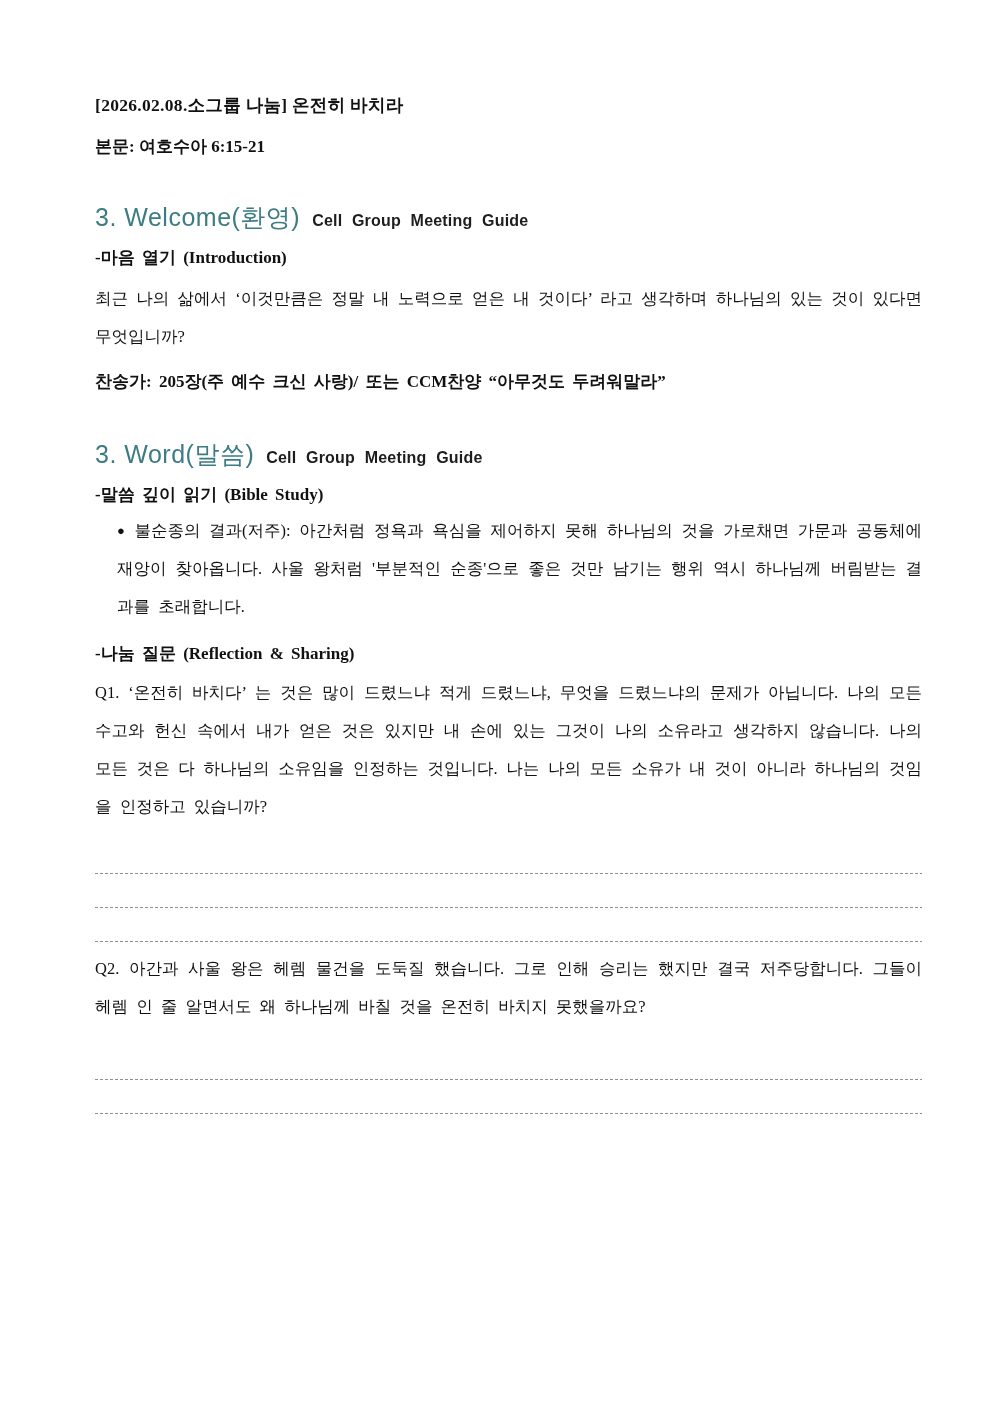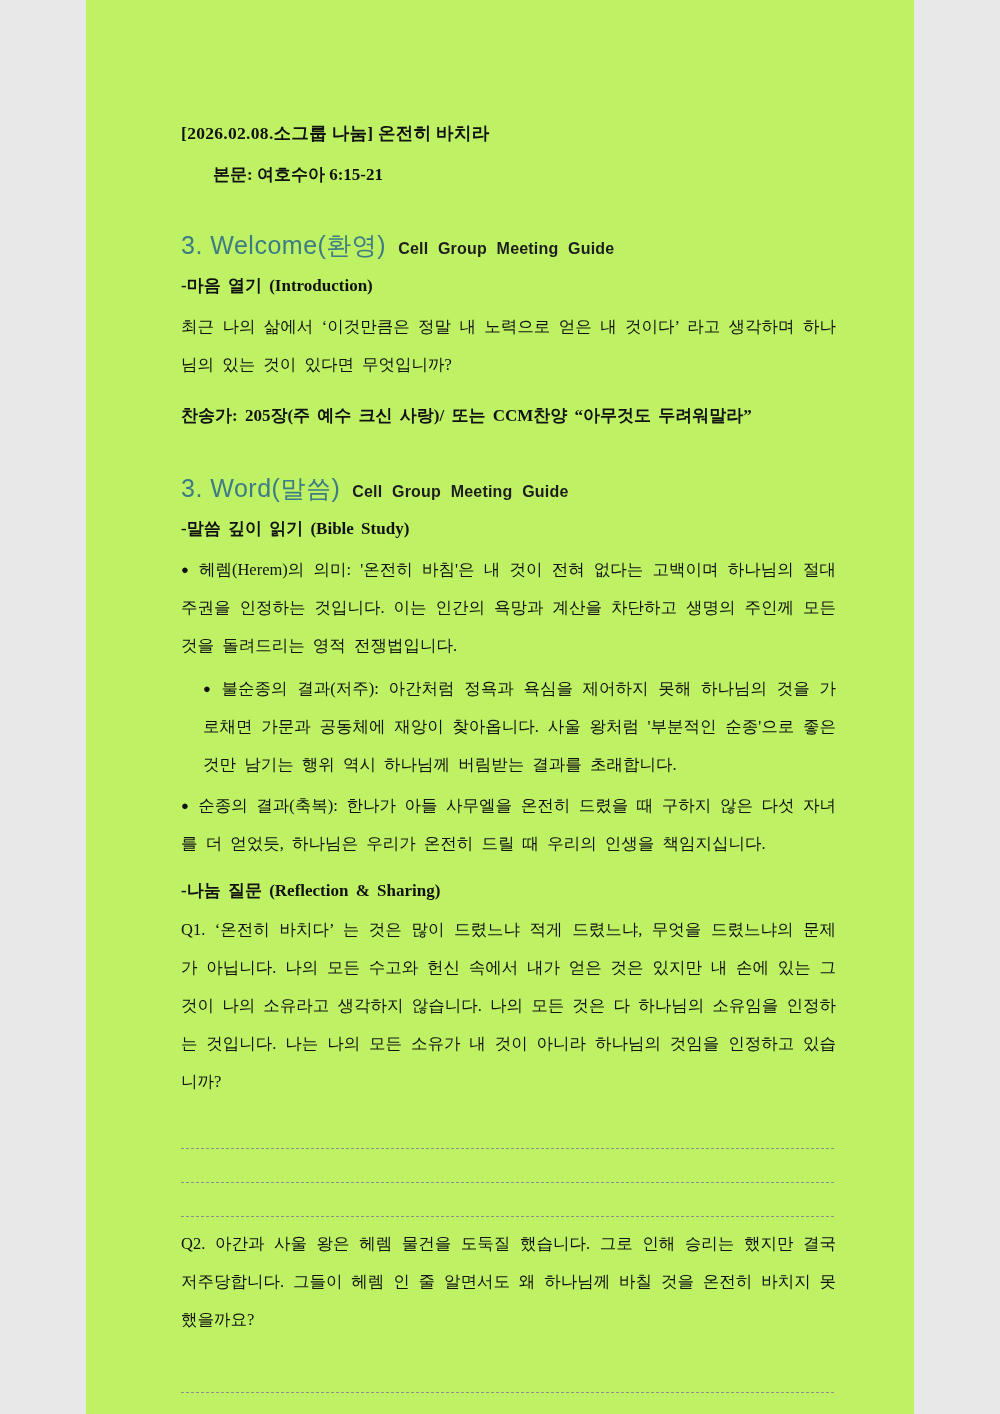--- a/index.html
+++ b/index.html
@@ -1,39 +1,38 @@
 <!DOCTYPE html>
 <html lang="ko"><head>
 <meta charset="utf-8">
 <style>
   * { margin: 0; padding: 0; box-sizing: border-box; }
   html, body { background: #e8e8e8; }
   .page {
     position: relative;
-    width: 828px;
+    width: 1000px;
     height: 1414px;
     margin: 0 auto;
-    background: #bef264;
+    background: #ffffff;
     color: #111;
     font-family: "Liberation Serif", "DejaVu Serif", serif;
-    padding: 120px 78px 40px 95px;
+    padding: 92px 78px 40px 95px;
     overflow: hidden;
   }
   .doc-title {
     font-size: 17.5px;
     font-weight: bold;
     line-height: 26px;
     letter-spacing: 0.3px;
   }
   .scripture {
     font-size: 17px;
     font-weight: bold;
     line-height: 26px;
     margin-top: 16px;
-    margin-left: 32px;
   }
   .section-heading {
     font-family: "Liberation Sans", "DejaVu Sans", sans-serif;
     font-weight: 400;
     font-size: 25px;
     line-height: 34px;
     color: #3d7c84;
     letter-spacing: 0.5px;
   }
   .section-heading .guide-suffix {
@@ -58,21 +57,21 @@
     font-size: 16.5px;
     line-height: 38px;
     text-align: justify;
     word-spacing: 4px;
     margin-top: 10px;
   }
   .hymn-line {
     font-size: 17px;
     font-weight: bold;
     line-height: 24px;
-    margin-top: 20px;
+    margin-top: 14px;
     word-spacing: 3px;
   }
   .bullet-para {
     font-size: 16.5px;
     line-height: 38px;
     text-align: justify;
     word-spacing: 4px;
   }
   .bullet-para.b1 { margin-top: 10px; }
   .bullet-para.b2 { margin-top: 5px; margin-left: 22px; }
@@ -120,28 +119,22 @@
   <div class="subheading">-마음 열기 (Introduction)</div>
   <div class="body-para">최근 나의 삶에서 ‘이것만큼은 정말 내 노력으로 얻은 내 것이다’ 라고 생각하며 하나님의 있는 것이 있다면 무엇입니까?</div>
 
   <div class="hymn-line">찬송가: 205장(주 예수 크신 사랑)/ 또는 CCM찬양 “아무것도 두려워말라”</div>
 
   <div class="section-heading sec3">
     <span>3. Word(말씀)</span><span class="guide-suffix">Cell Group Meeting Guide</span>
   </div>
   <div class="subheading">-말씀 깊이 읽기 (Bible Study)</div>
 
-  <div class="bullet-para b1">
-    <span class="bullet-glyph">●</span><span>헤렘(Herem)의 의미: '온전히 바침'은 내 것이 전혀 없다는 고백이며 하나님의 절대 주권을 인정하는 것입니다. 이는 인간의 욕망과 계산을 차단하고 생명의 주인께 모든 것을 돌려드리는 영적 전쟁법입니다.</span>
-  </div>
   <div class="bullet-para b2">
     <span class="bullet-glyph">●</span><span>불순종의 결과(저주): 아간처럼 정욕과 욕심을 제어하지 못해 하나님의 것을 가로채면 가문과 공동체에 재앙이 찾아옵니다. 사울 왕처럼 '부분적인 순종'으로 좋은 것만 남기는 행위 역시 하나님께 버림받는 결과를 초래합니다.</span>
-  </div>
-  <div class="bullet-para b3">
-    <span class="bullet-glyph">●</span><span>순종의 결과(축복): 한나가 아들 사무엘을 온전히 드렸을 때 구하지 않은 다섯 자녀를 더 얻었듯, 하나님은 우리가 온전히 드릴 때 우리의 인생을 책임지십니다.</span>
   </div>
 
   <div class="sharing-heading">-나눔 질문 (Reflection &amp; Sharing)</div>
 
   <div class="question-para">Q1. ‘온전히 바치다’ 는 것은 많이 드렸느냐 적게 드렸느냐, 무엇을 드렸느냐의 문제가 아닙니다. 나의 모든 수고와 헌신 속에서 내가 얻은 것은 있지만 내 손에 있는 그것이 나의 소유라고 생각하지 않습니다. 나의 모든 것은 다 하나님의 소유임을 인정하는 것입니다. 나는 나의 모든 소유가 내 것이 아니라 하나님의 것임을 인정하고 있습니까?</div>
   <div class="answer-lines">
     <div class="answer-line"></div>
     <div class="answer-line"></div>
     <div class="answer-line"></div>
   </div>

